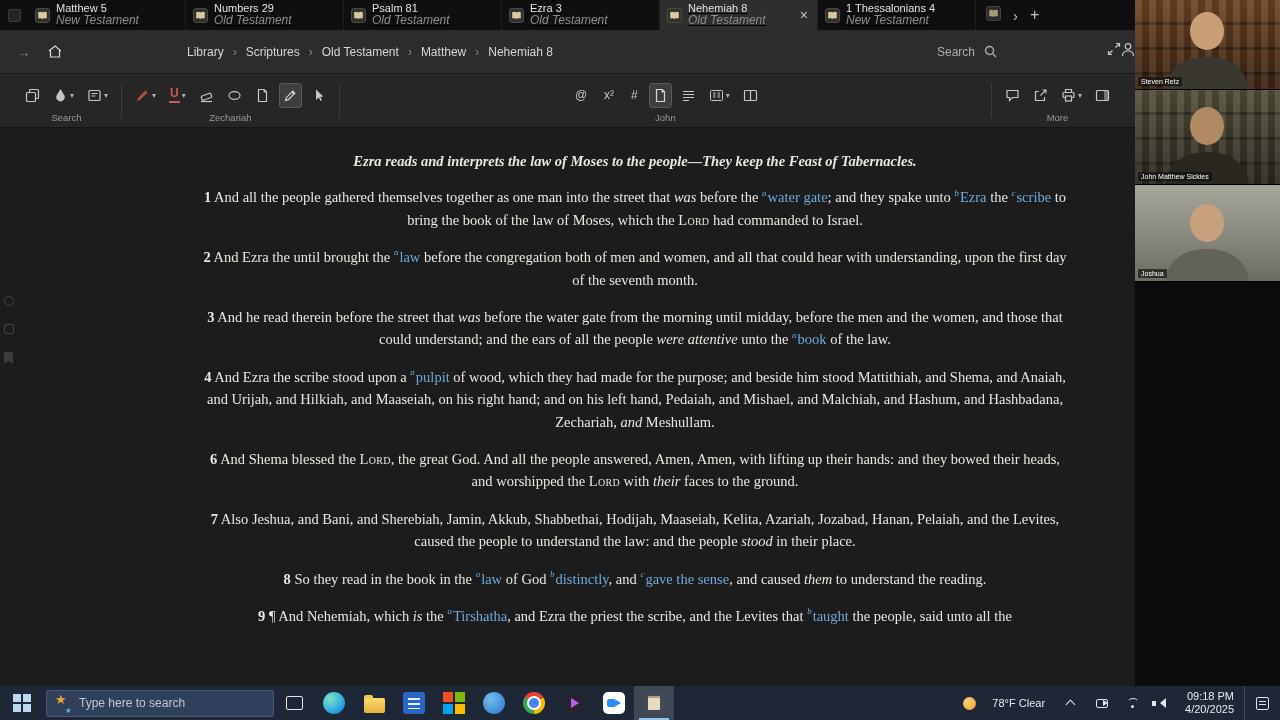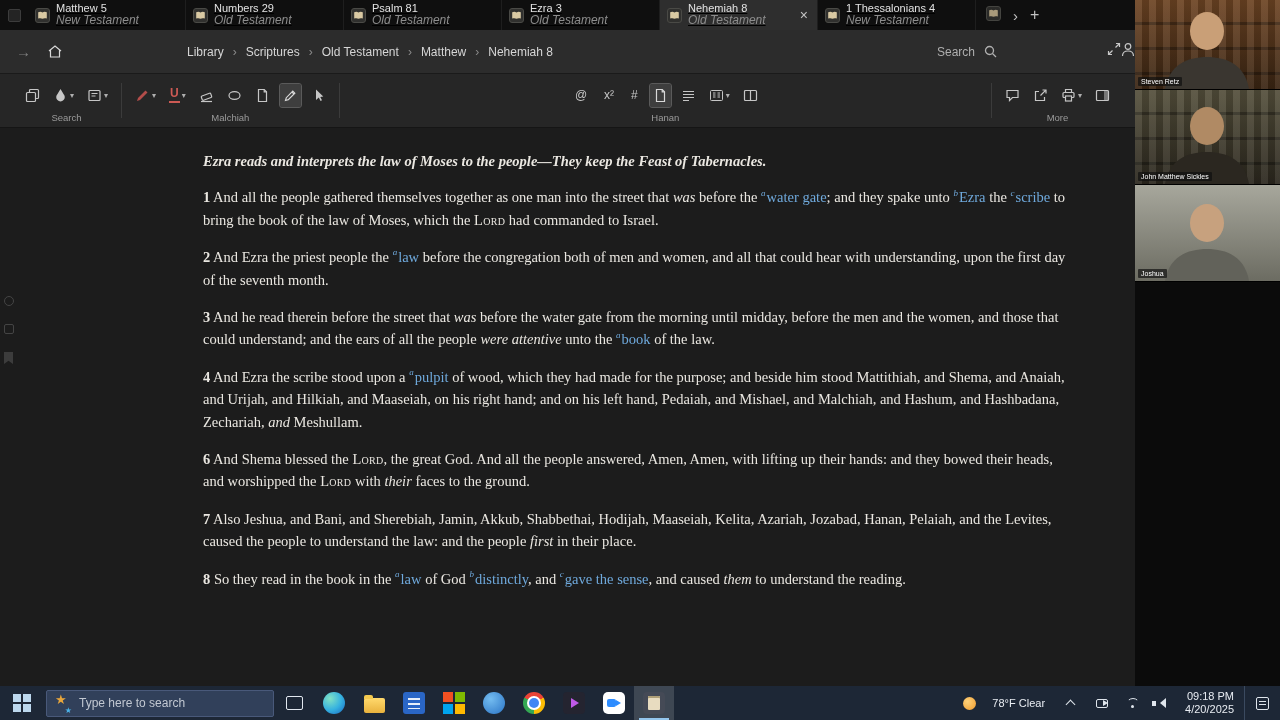--- a/index.html
+++ b/index.html
@@ -45,21 +45,21 @@
   .rlabel { text-align:center; font-size:9.5px; color:#9a9a9a; margin-top:1px; }
   .rbtn { display:flex; align-items:center; gap:2px; padding:4px 3px; border-radius:2px; }
   .rbtn.sel { background:#3e3e3e; outline:1px solid #5a5a5a; }
   .chev { font-size:8px; color:#aeaeae; }
   .gbtn { font-size:12px; color:#c6c6c6; line-height:1; padding:0 2px; }
   .uglyph { font-size:12px; font-weight:bold; color:#cd5a54; border-bottom:2px solid #cd5a54; line-height:1.1; padding:0 1px; }
   .rdiv { width:1px; background:#3b3b3b; margin:9px 2px; }
   .rspace { flex:1; }
 
   
-  .content { flex:1; position:relative; background:#1c1c1c; overflow:hidden; }
+  .content { flex:1; position:relative; background:#1c1c1c; overflow:hidden;text-align:center; }
   .rail { position:absolute; left:4px; top:168px; display:flex; flex-direction:column; gap:18px; opacity:.65; }
   .ri1 { width:10px; height:10px; border:1.2px solid #5a5a5a; border-radius:50%; }
   .ri2 { width:10px; height:10px; border:1.2px solid #5a5a5a; border-radius:2px; }
   .ri3 { width:9px; height:12px; background:#4e4e4e; clip-path:polygon(0 0,100% 0,100% 100%,50% 72%,0 100%); }
   .scripture { position:absolute; left:203px; top:22px; width:864px;
     font-family:"Liberation Serif", serif; font-size:14.5px; line-height:22.4px; color:#eae7e1; }
   .scripture p { margin:0 0 15px 0; }
   .heading { font-style:italic; font-weight:bold; margin-bottom:14px !important; }
   .vnum { font-weight:bold; }
   .lnk { color:#6fa9dc; }
@@ -349,21 +349,21 @@
                 <path d="M2.5 12.5 L3.3 9.7 L9.8 3.2 L11.8 5.2 L5.3 11.7 Z"></path>
                 <path d="M9 4 L11 6"></path>
               </svg>
           </span>
           <span class="rbtn">
             <svg width="15" height="15" viewBox="0 0 15 15">
                 <path d="M5 1.5 L5 12 L7.8 9.6 L9.5 13 L11 12.2 L9.3 8.9 L12.3 8.6 Z" fill="#c6c6c6"></path>
               </svg>
           </span>
         </div>
-        <div class="rlabel">Malchiah</div>
+        <div class="rlabel">Zechariah</div>
       </div>
 
       <div class="rdiv"></div>
       <div class="rspace"></div>
 
       <div class="rgroup">
         <div class="ricons">
           <span class="rbtn">
             <span class="gbtn">@</span>
           </span>
@@ -391,21 +391,21 @@
               </svg>
             <span class="chev">▾</span>
           </span>
           <span class="rbtn">
             <svg width="15" height="15" viewBox="0 0 15 15" fill="none" stroke="#c6c6c6" stroke-width="1.2">
                 <rect x="1.5" y="2.5" width="12" height="10" rx="1"></rect>
                 <path d="M7.5 2.5 V12.5"></path>
               </svg>
           </span>
         </div>
-        <div class="rlabel">Hanan</div>
+        <div class="rlabel">John</div>
       </div>
 
       <div class="rspace"></div>
       <div class="rdiv"></div>
 
       <div class="rgroup">
         <div class="ricons">
           <span class="rbtn">
             <svg width="15" height="15" viewBox="0 0 15 15" fill="none" stroke="#c6c6c6" stroke-width="1.2">
                 <path d="M2 2.5 H13 V9.5 H7.5 L4.5 12.5 V9.5 H2 Z"></path>
@@ -439,26 +439,27 @@
     <div class="content">
       <div class="rail">
         <span class="ri1"></span>
         <span class="ri2"></span>
         <span class="ri3"></span>
       </div>
       <div class="scripture">
         <p class="heading">Ezra reads and interprets the law of Moses to the people—They keep the Feast of Tabernacles.</p>
         <div>
             <p class="verse"><b class="vnum">1</b> <span>And all the people gathered themselves together as one man into the street that </span><i>was</i><span> before the </span><sup class="fn">a</sup><span class="lnk">water gate</span><span>; and they spake unto </span><sup class="fn">b</sup><span class="lnk">Ezra</span><span> the </span><sup class="fn">c</sup><span class="lnk">scribe</span><span> to bring the book of the law of Moses, which the </span><span class="sc">Lord</span><span> had commanded to Israel.</span></p>
-            <p class="verse"><b class="vnum">2</b> <span>And Ezra the priest people the </span><sup class="fn">a</sup><span class="lnk">law</span><span> before the congregation both of men and women, and all that could hear with understanding, upon the first day of the seventh month.</span></p>
+            <p class="verse"><b class="vnum">2</b> <span>And Ezra the until brought the </span><sup class="fn">a</sup><span class="lnk">law</span><span> before the congregation both of men and women, and all that could hear with understanding, upon the first day of the seventh month.</span></p>
             <p class="verse"><b class="vnum">3</b> <span>And he read therein before the street that </span><i>was</i><span> before the water gate from the morning until midday, before the men and the women, and those that could understand; and the ears of all the people </span><i>were attentive</i><span> unto the </span><sup class="fn">a</sup><span class="lnk">book</span><span> of the law.</span></p>
             <p class="verse"><b class="vnum">4</b> <span>And Ezra the scribe stood upon a </span><sup class="fn">a</sup><span class="lnk">pulpit</span><span> of wood, which they had made for the purpose; and beside him stood Mattithiah, and Shema, and Anaiah, and Urijah, and Hilkiah, and Maaseiah, on his right hand; and on his left hand, Pedaiah, and Mishael, and Malchiah, and Hashum, and Hashbadana, Zechariah, </span><i>and</i><span> Meshullam.</span></p>
             <p class="verse"><b class="vnum">6</b> <span>And Shema blessed the </span><span class="sc">Lord</span><span>, the great God. And all the people answered, Amen, Amen, with lifting up their hands: and they bowed their heads, and worshipped the </span><span class="sc">Lord</span><span> with </span><i>their</i><span> faces to the ground.</span></p>
-            <p class="verse"><b class="vnum">7</b> <span>Also Jeshua, and Bani, and Sherebiah, Jamin, Akkub, Shabbethai, Hodijah, Maaseiah, Kelita, Azariah, Jozabad, Hanan, Pelaiah, and the Levites, caused the people to understand the law: and the people </span><i>first</i><span> in their place.</span></p>
+            <p class="verse"><b class="vnum">7</b> <span>Also Jeshua, and Bani, and Sherebiah, Jamin, Akkub, Shabbethai, Hodijah, Maaseiah, Kelita, Azariah, Jozabad, Hanan, Pelaiah, and the Levites, caused the people to understand the law: and the people </span><i>stood</i><span> in their place.</span></p>
             <p class="verse"><b class="vnum">8</b> <span>So they read in the book in the </span><sup class="fn">a</sup><span class="lnk">law</span><span> of God </span><sup class="fn">b</sup><span class="lnk">distinctly</span><span>, and </span><sup class="fn">c</sup><span class="lnk">gave the sense</span><span>, and caused </span><i>them</i><span> to understand the reading.</span></p>
+            <p class="verse"><b class="vnum">9</b> <span>¶ And Nehemiah, which </span><i>is</i><span> the </span><sup class="fn">a</sup><span class="lnk">Tirshatha</span><span>, and Ezra the priest the scribe, and the Levites that </span><sup class="fn">b</sup><span class="lnk">taught</span><span> the people, said unto all the</span></p>
           </div>
       </div>
     </div>
   </div>
 
   <div class="videos">
       <div class="vtile theme-warm">
         <svg class="sil" width="145" height="94" viewBox="0 0 145 94">
           <ellipse cx="72" cy="36" rx="17" ry="19" class="head"></ellipse>
           <path d="M30 94 C34 70 52 62 72 62 C92 62 110 70 114 94 Z" class="body"></path>

